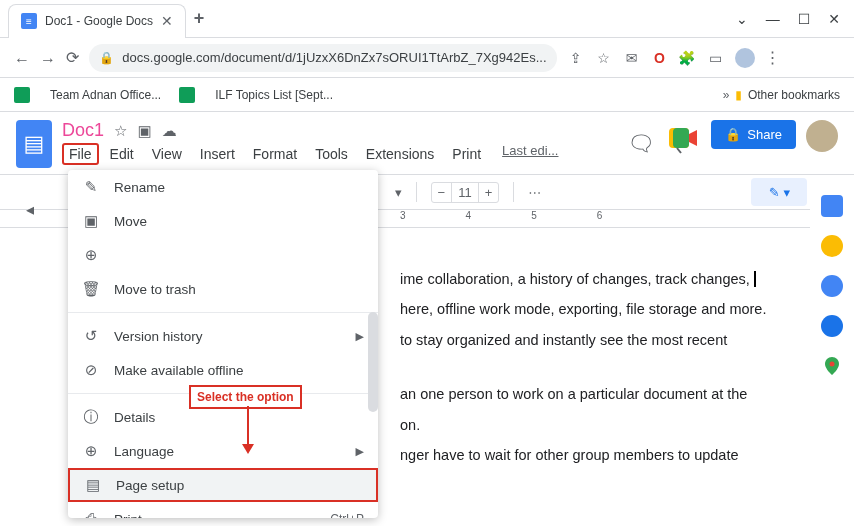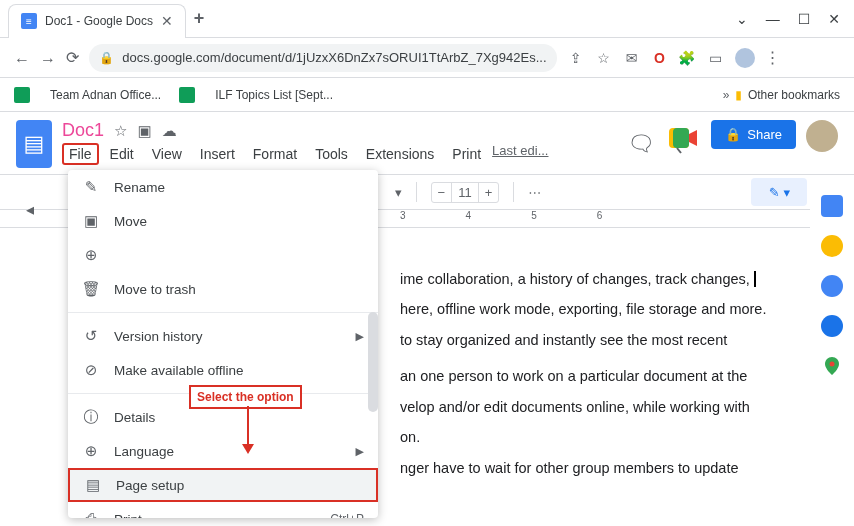--- a/index.html
+++ b/index.html
@@ -148,21 +148,21 @@
     </div>
     <div class="menus">
       <span class="menu-item menu-file">File</span>
       <span class="menu-item">Edit</span>
       <span class="menu-item">View</span>
       <span class="menu-item">Insert</span>
       <span class="menu-item">Format</span>
       <span class="menu-item">Tools</span>
       <span class="menu-item">Extensions</span>
       <span class="menu-item">Print</span>
-      <span class="last-edit" style="">Last edi...</span>
+      <span class="last-edit" style="margin-left:10px">Last edi...</span>
     </div>
   </div>
   <span style="font-size:22px;color:#5f6368;align-self:center">🗨</span>
   <span class="meet">
     <svg viewBox="0 0 36 36">
         <rect x="4" y="8" width="20" height="20" rx="4" fill="#fbbc04"></rect>
         <rect x="8" y="8" width="16" height="20" rx="4" fill="#34a853"></rect>
         <path d="M24 14 L32 10 L32 26 L24 22 Z" fill="#ea4335"></path>
         <path d="M12 28 L16 33 Z" stroke="#5f6368" stroke-width="2"></path>
       </svg>
@@ -203,22 +203,21 @@
 
 <div class="outline-strip">
   <span style="font-size:16px">◂</span>
   <span class="outline-box">≡</span>
 </div>
 
 <div class="doc-body">
   <p style="padding-left:300px"><span>ime collaboration, a history of changes, track changes,</span><span class="cursor">&nbsp;</span></p>
   <p style="padding-left:300px"><span>here, offline work mode, exporting, file storage and more.</span></p>
   <p style="padding-left:300px"><span>to stay organized and instantly see the most recent</span></p>
-  <p style="padding-left:300px;margin-top:14px"><span>an one person to work on a particular document at the</span></p>
-  <p style="padding-left:300px"><span>velop and/or edit documents online, while working with</span></p>
+  <p style="padding-left:300px;margin-top:32px"><span>an one person to work on a particular document at the</span></p>
   <p style="padding-left:300px"><span>on.</span></p>
   <p style="padding-left:300px"><span>nger have to wait for other group members to update</span></p>
 </div>
 
 <div class="side-panel">
   <span class="sp-ico" style="background:#4285f4"></span>
   <span class="sp-ico" style="background:#fbbc04;border-radius:50%"></span>
   <span class="sp-ico" style="background:#4285f4;border-radius:50%"></span>
   <span class="sp-ico" style="background:#1a73e8;border-radius:50%"></span>
   <span class="sp-ico"><svg viewBox="0 0 22 22">

